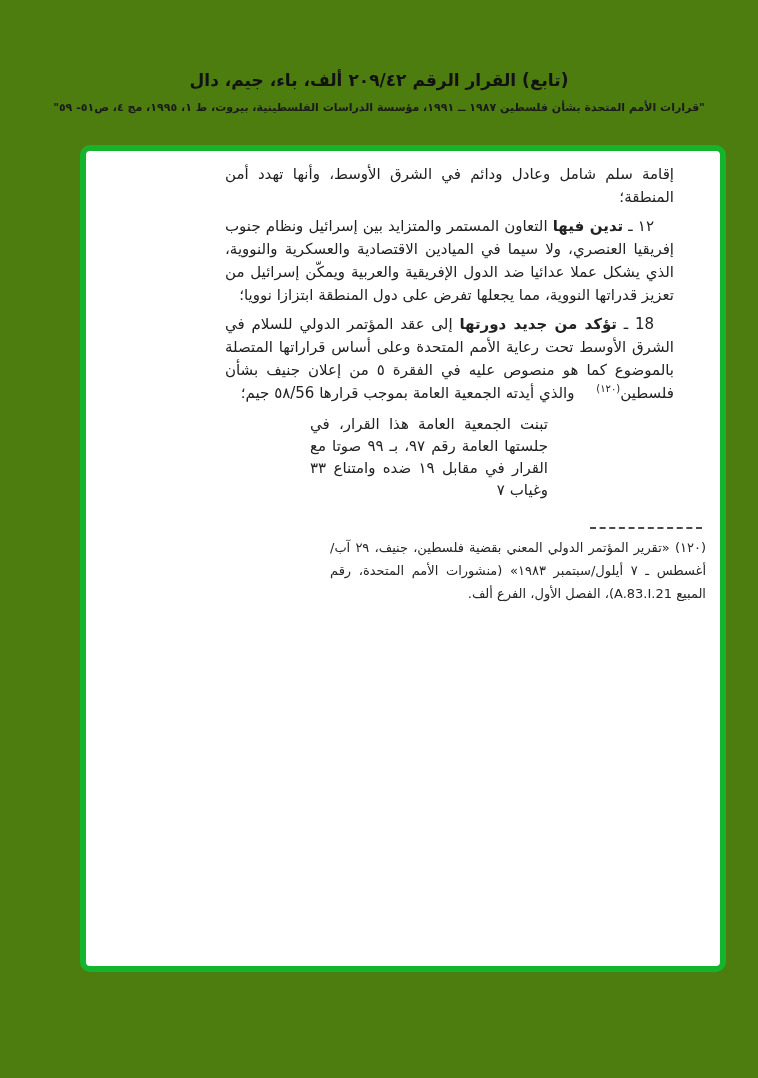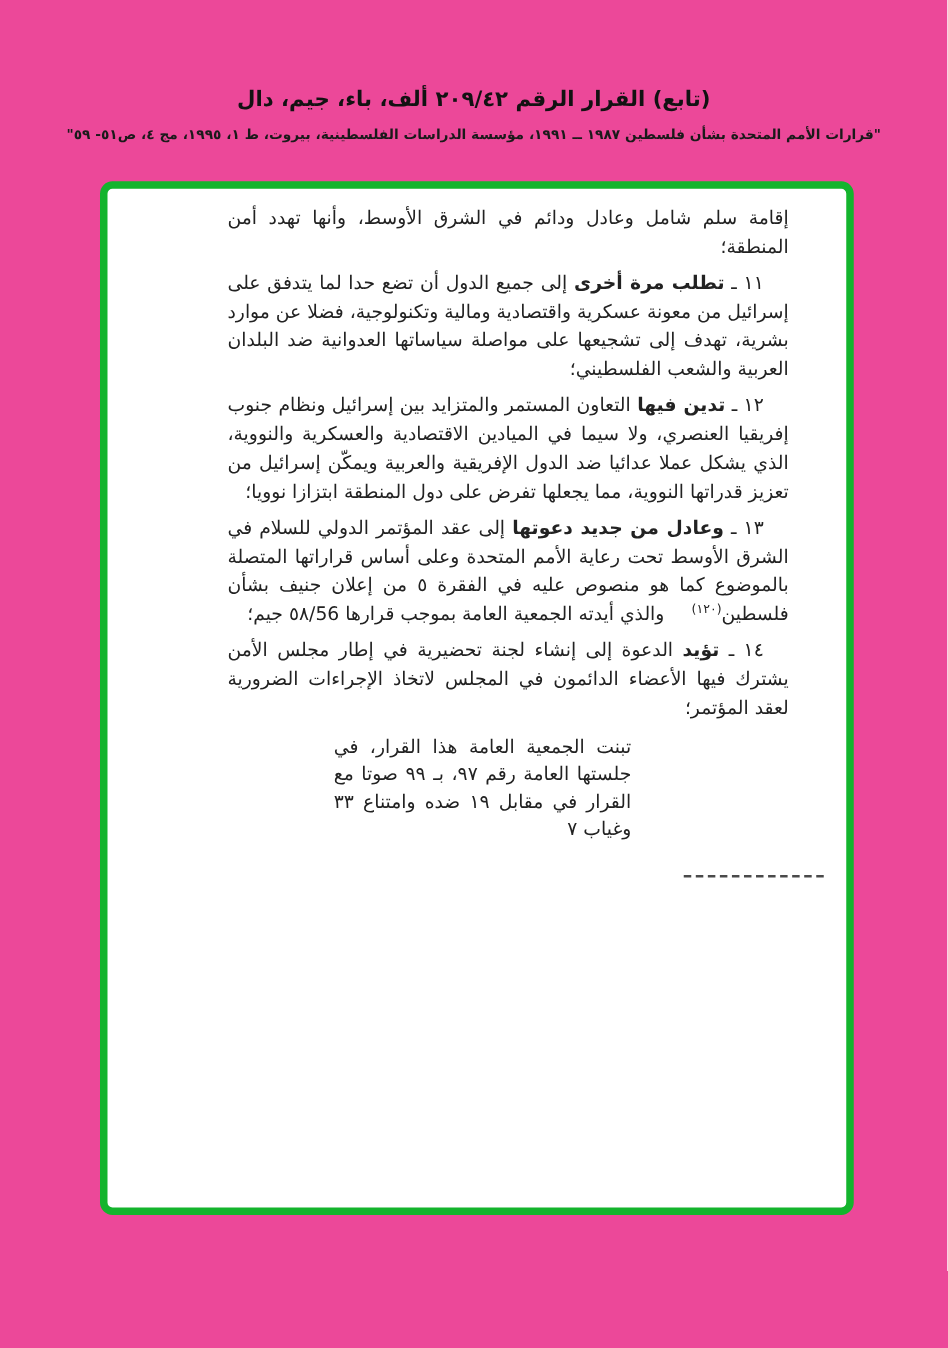--- a/index.html
+++ b/index.html
@@ -9,21 +9,21 @@
     width: 758px;
     height: 1078px;
     font-family: "DejaVu Sans", sans-serif;
     color: #1e1e1e;
     direction: rtl;
   }
   .page {
     position: relative;
     width: 758px;
     height: 1078px;
-    background: #ec4899;
+    background: #4d7c0f;
     overflow: hidden;
   }
   .doc-title {
     position: absolute;
     top: 70px;
     left: 0;
     width: 758px;
     text-align: center;
     font-size: 17px;
     font-weight: 700;
@@ -43,20 +43,21 @@
   .highlight-box {
     position: absolute;
     left: 80px;
     top: 145px;
     width: 591px;
     height: 815px;
     border: 6px solid #14b42d;
     border-radius: 10px;
     overflow: hidden;
     background: #ffffff;
+    padding-left: 43px;
   }
   .doc-body {
     padding: 12px 46px 0 96px;
     direction: rtl;
     text-align: justify;
     font-size: 15px;
     line-height: 23px;
     color: #222222;
   }
   .doc-body p { margin: 0 0 6px 0; }
@@ -109,49 +110,40 @@
 
   <div class="doc-title">(تابع) القرار الرقم ٢٠٩/٤٢ ألف، باء، جيم، دال</div>
 
   <div class="doc-subtitle">"قرارات الأمم المتحدة بشأن فلسطين ١٩٨٧ ــ ١٩٩١، مؤسسة الدراسات الفلسطينية، بيروت، ط ١، ١٩٩٥، مج ٤، ص٥١- ٥٩"</div>
 
   <div class="highlight-box">
     <div class="doc-body">
 
       <p class="continuation">إقامة سلم شامل وعادل ودائم في الشرق الأوسط، وأنها تهدد أمن المنطقة؛</p>
 
-      <p class="para">
-        <span>١١ ـ</span>
-        <b class="lead">تطلب مرة أخرى</b>
-        <span>إلى جميع الدول أن تضع حدا لما يتدفق على إسرائيل من معونة عسكرية واقتصادية ومالية وتكنولوجية، فضلا عن موارد بشرية، تهدف إلى تشجيعها على مواصلة سياساتها العدوانية ضد البلدان العربية والشعب الفلسطيني؛</span>
-      </p>
 
       <p class="para">
         <span>١٢ ـ</span>
         <b class="lead">تدين فيها</b>
         <span>التعاون المستمر والمتزايد بين إسرائيل ونظام جنوب إفريقيا العنصري، ولا سيما في الميادين الاقتصادية والعسكرية والنووية، الذي يشكل عملا عدائيا ضد الدول الإفريقية والعربية ويمكّن إسرائيل من تعزيز قدراتها النووية، مما يجعلها تفرض على دول المنطقة ابتزازا نوويا؛</span>
       </p>
 
       <p class="para">
-        <span>١٣ ـ</span>
-        <b class="lead">وعادل من جديد دعوتها</b>
+        <span>18 ـ</span>
+        <b class="lead">تؤكد من جديد دورتها</b>
         <span>إلى عقد المؤتمر الدولي للسلام في الشرق الأوسط تحت رعاية الأمم المتحدة وعلى أساس قراراتها المتصلة بالموضوع كما هو منصوص عليه في الفقرة ٥ من إعلان جنيف بشأن فلسطين</span><span class="fn-ref">(١٢٠)</span>
         <span>والذي أيدته الجمعية العامة بموجب قرارها ٥٨/56 جيم؛</span>
       </p>
 
-      <p class="para">
-        <span>١٤ ـ</span>
-        <b class="lead">تؤيد</b>
-        <span>الدعوة إلى إنشاء لجنة تحضيرية في إطار مجلس الأمن يشترك فيها الأعضاء الدائمون في المجلس لاتخاذ الإجراءات الضرورية لعقد المؤتمر؛</span>
-      </p>
 
 
       <div class="adoption">تبنت الجمعية العامة هذا القرار، في جلستها العامة رقم ٩٧، بـ ٩٩ صوتا مع القرار في مقابل ١٩ ضده وامتناع ٣٣ وغياب ٧</div>
 
       <div class="footnote-area">
         <div class="footnote-sep"></div>
+        <div class="footnote">(١٢٠) «تقرير المؤتمر الدولي المعني بقضية فلسطين، جنيف، ٢٩ آب/أغسطس ـ ٧ أيلول/سبتمبر ١٩٨٣» (منشورات الأمم المتحدة، رقم المبيع A.83.I.21)، الفصل الأول، الفرع ألف.</div>
       </div>
 
     </div>
   </div>
 
 
 </div>
 
 </body></html>

